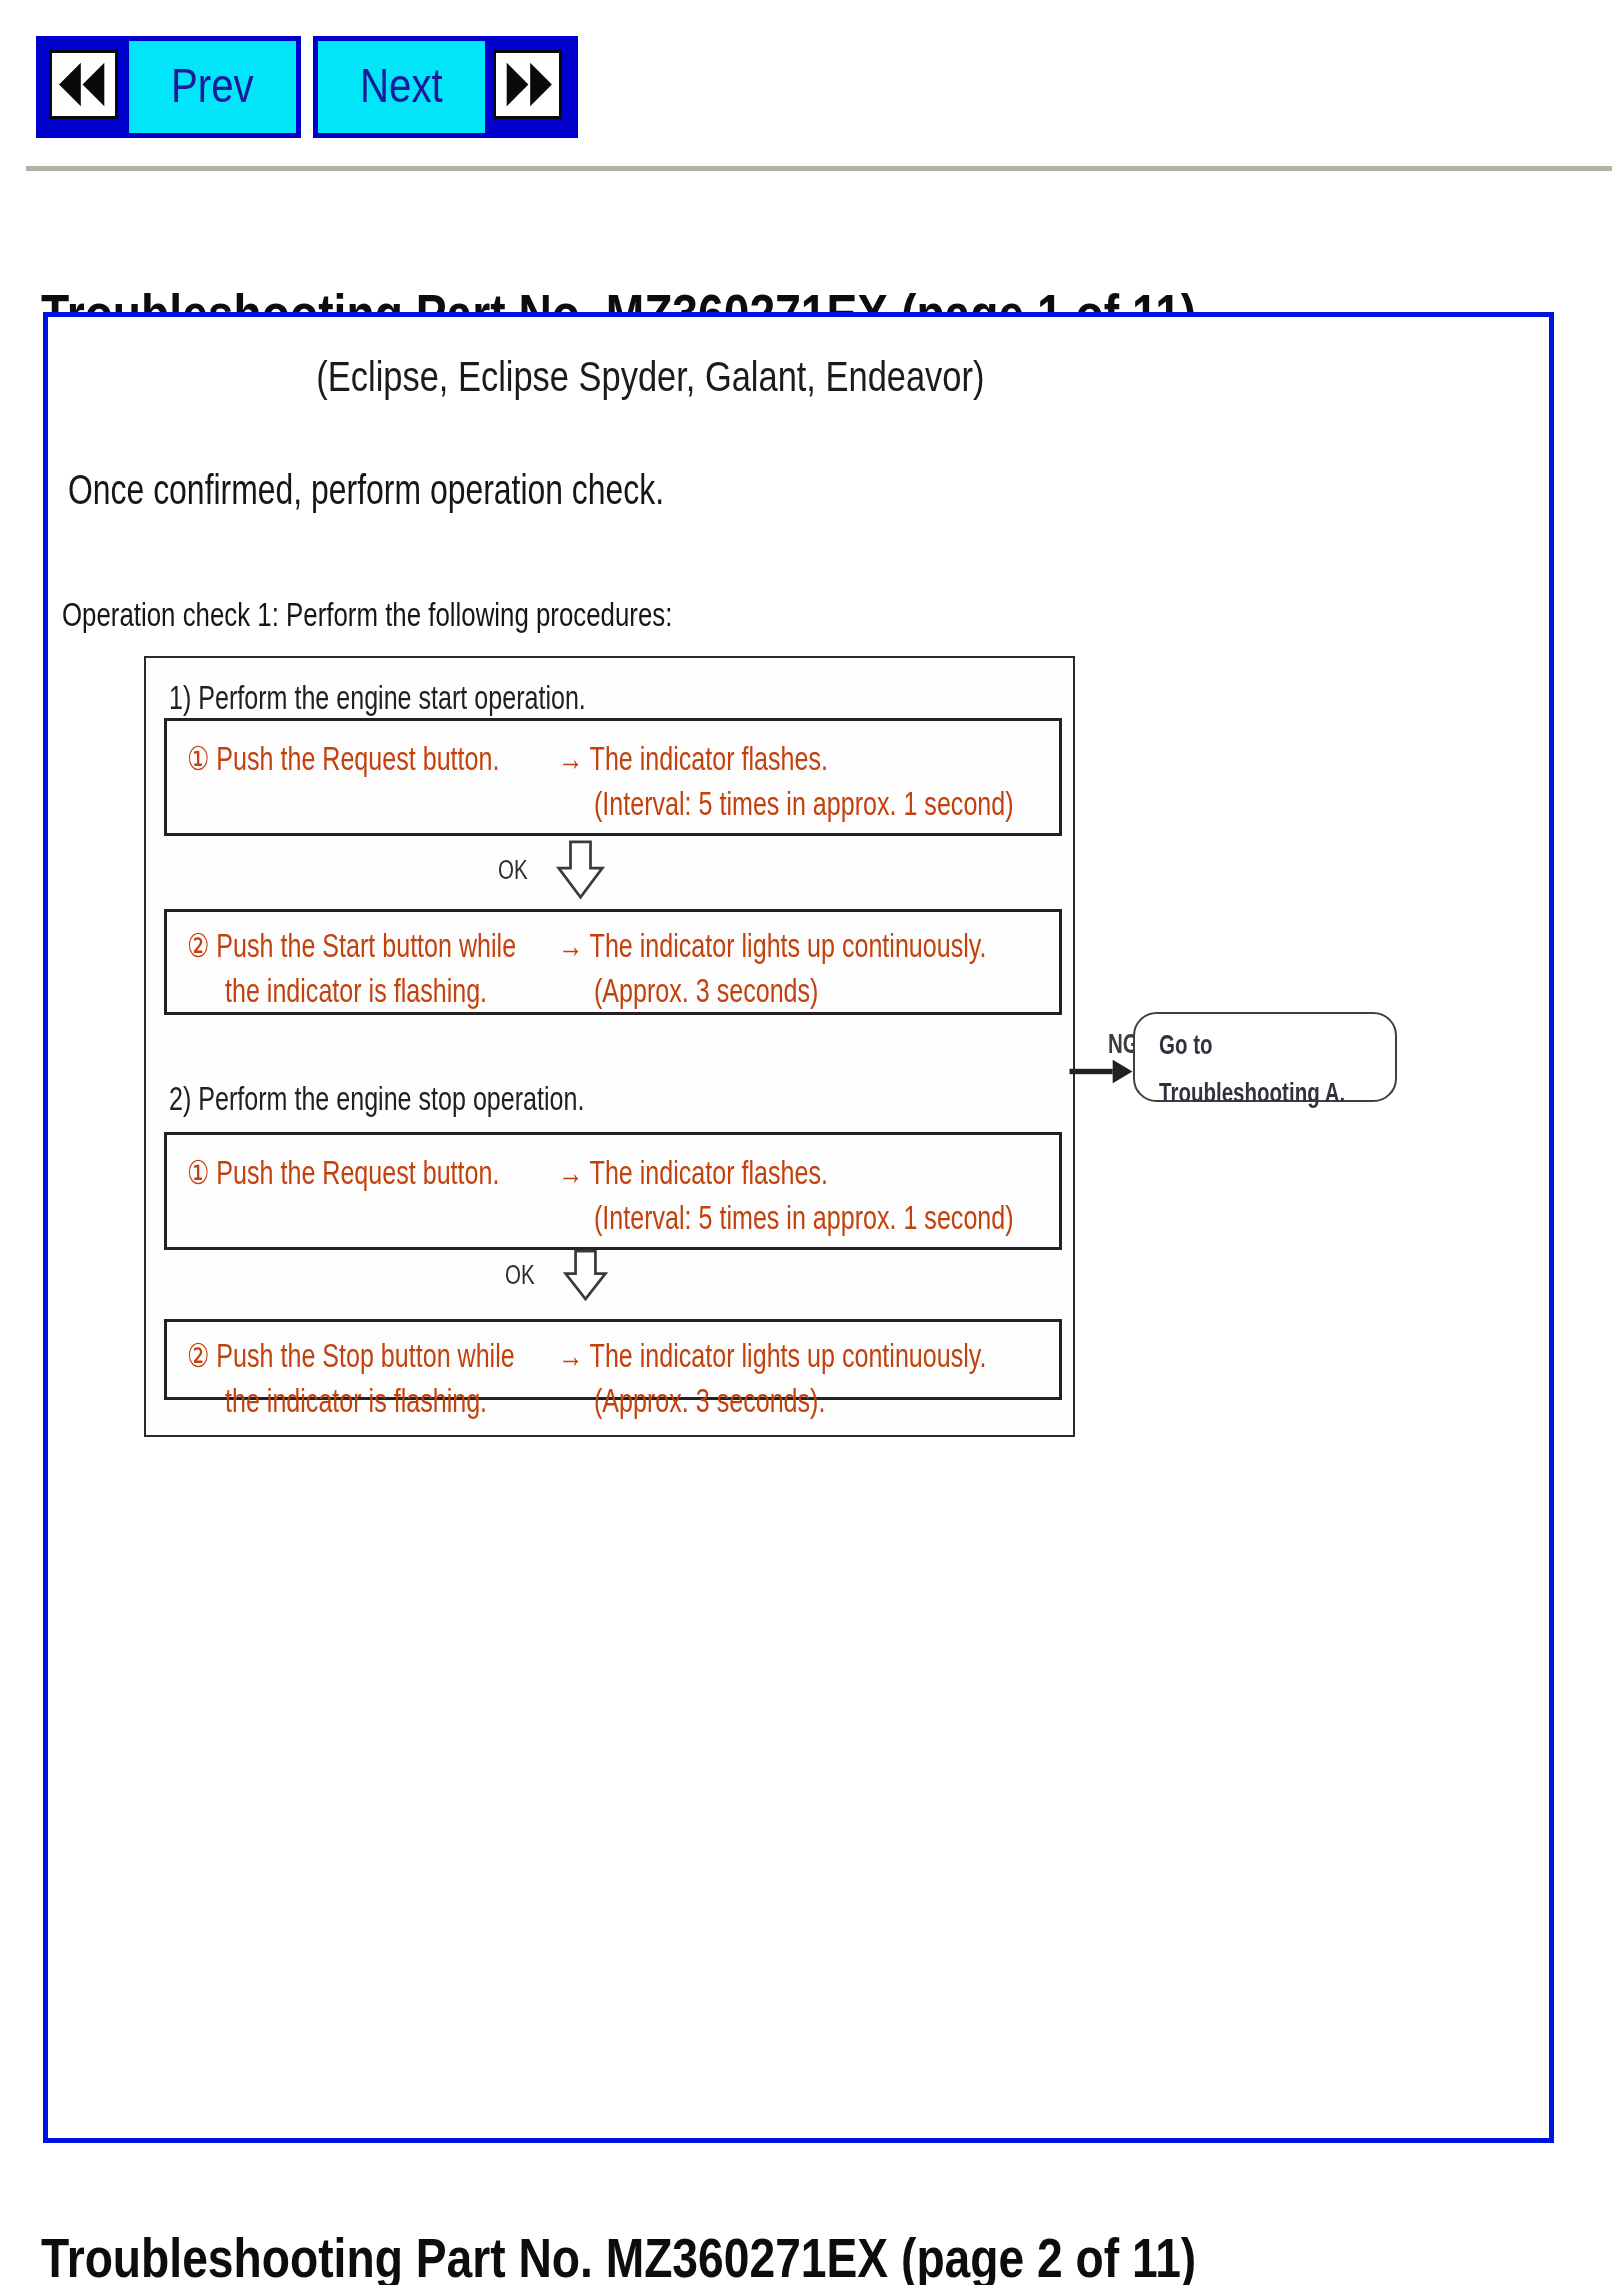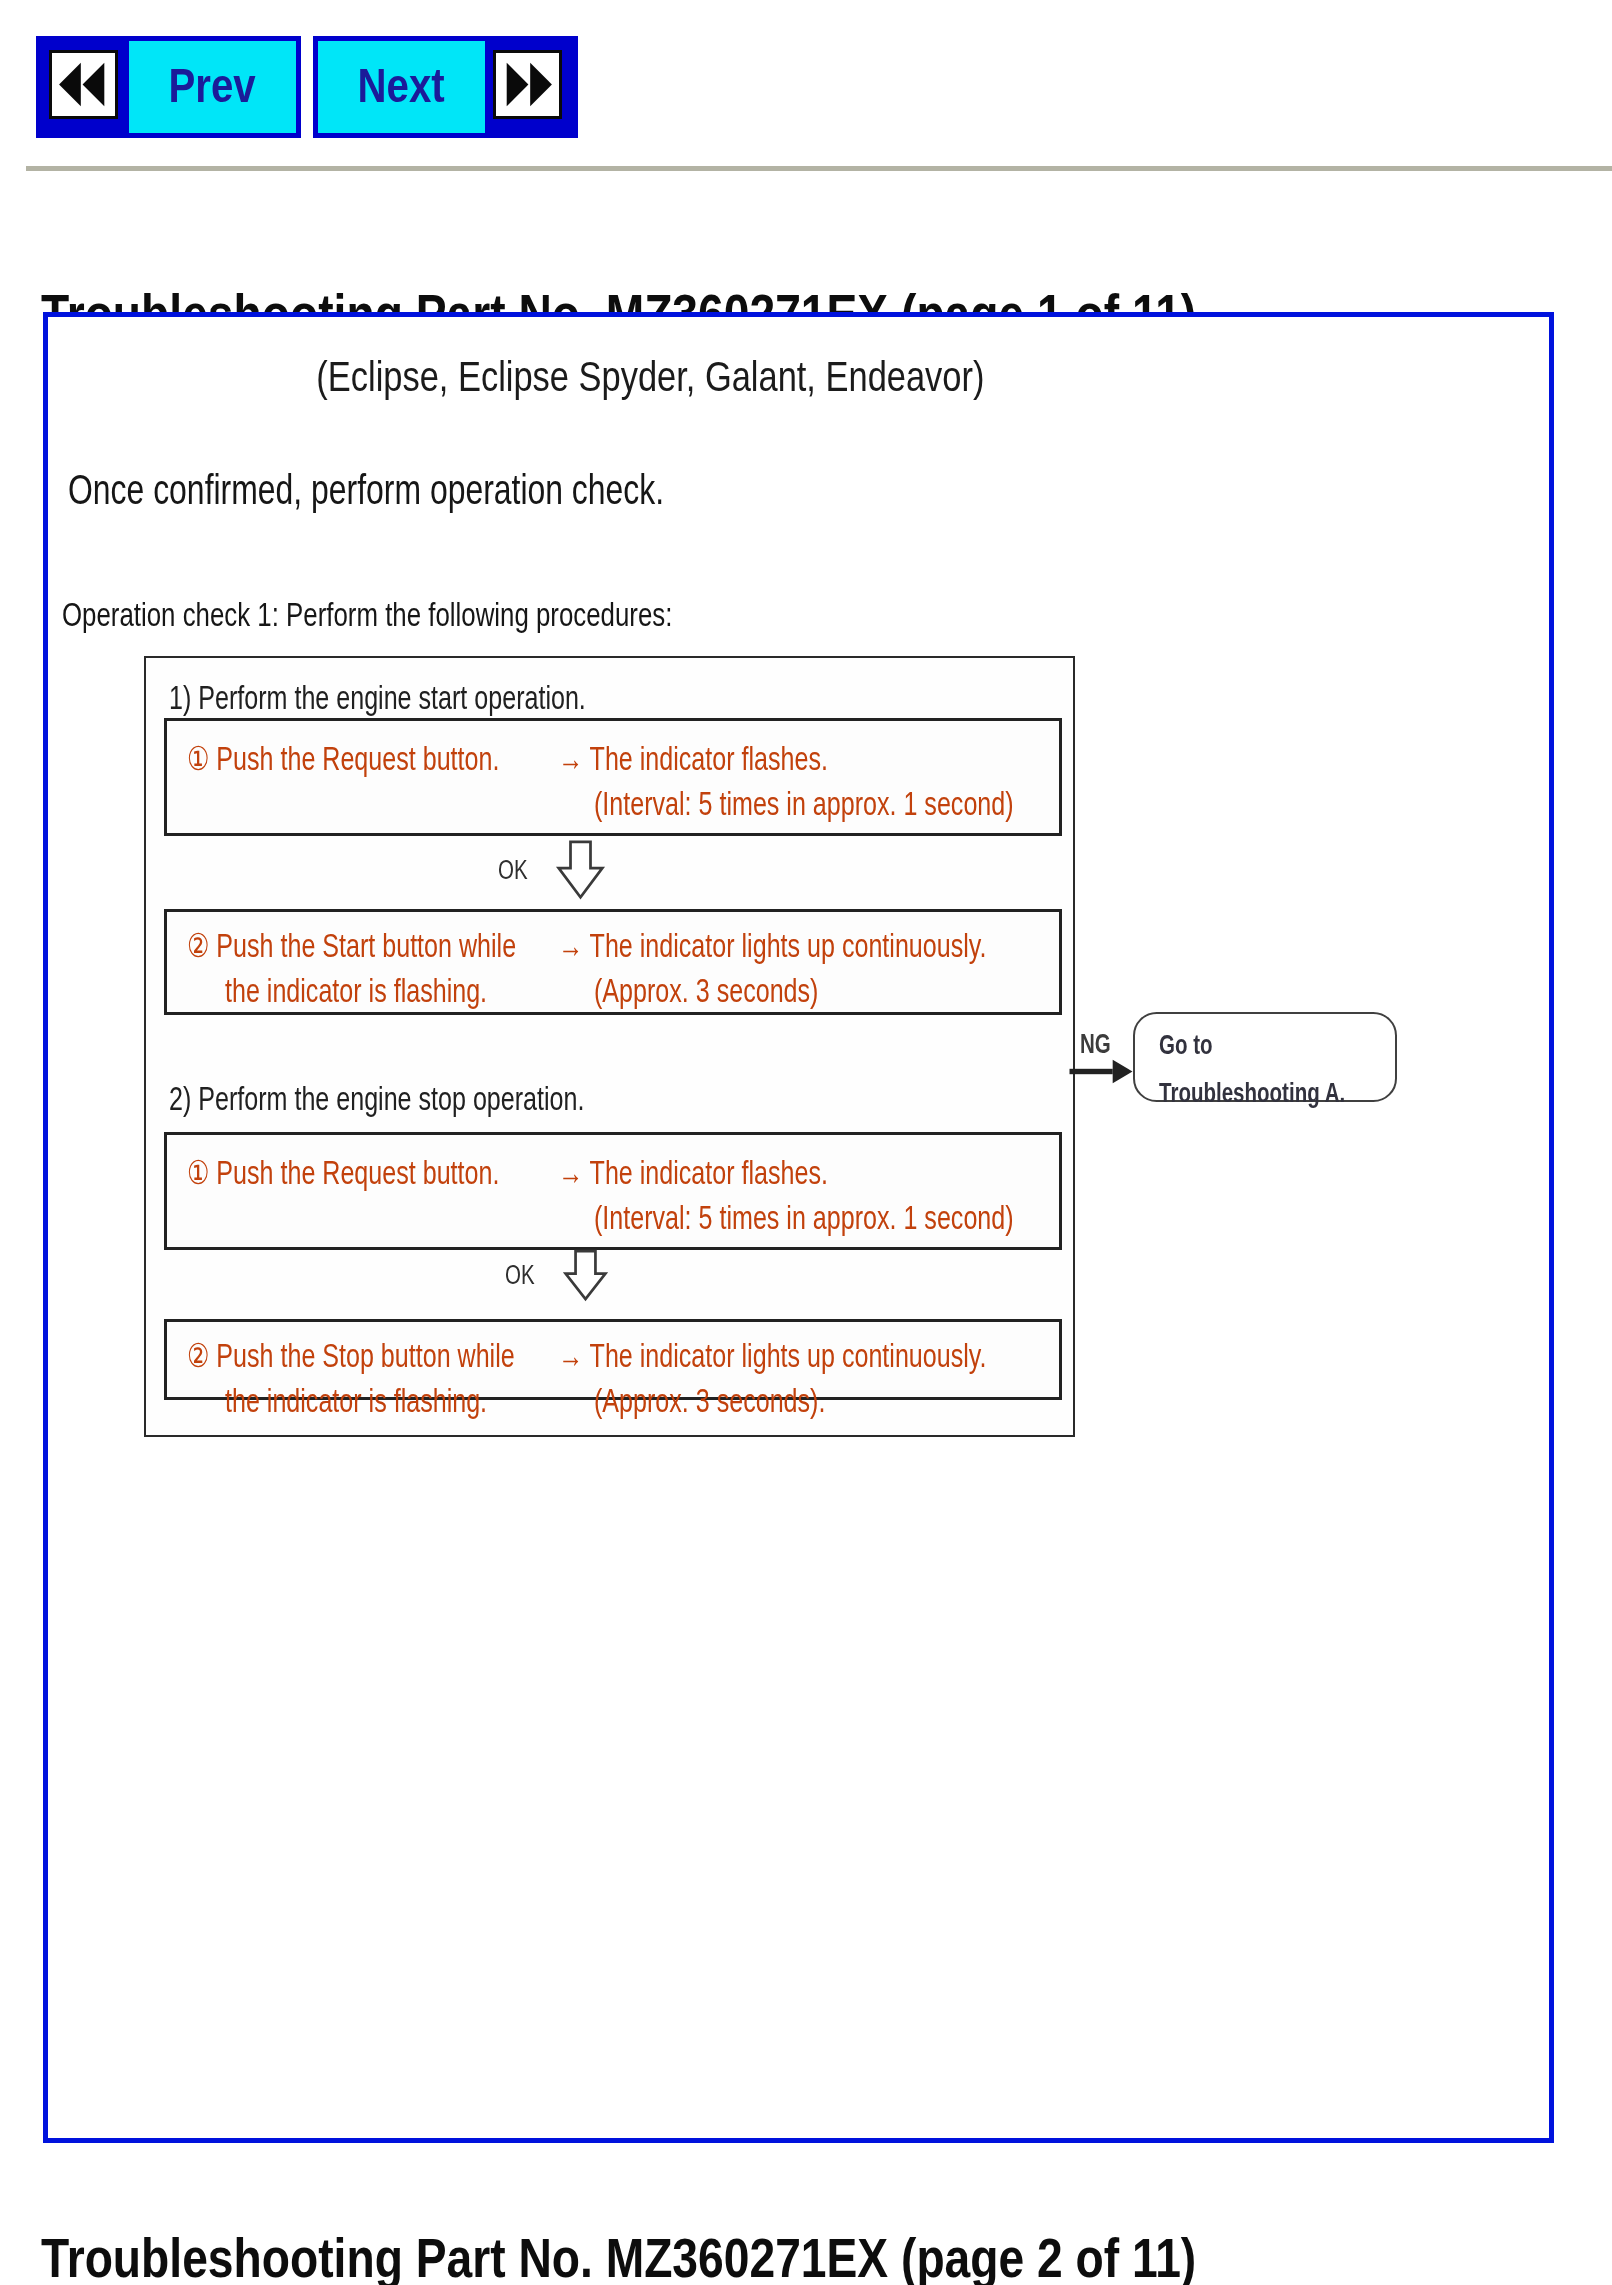--- a/index.html
+++ b/index.html
@@ -17,21 +17,21 @@
     background:#00e6f8;border:5.5px solid #0000cc;box-sizing:border-box;
     display:flex;align-items:center;cursor:pointer;
   }
   .nav-btn.next{flex-direction:row-reverse;justify-content:center;}
   .icon-pad{width:88px;height:100%;background:#0000cc;position:relative;flex:none;}
   .icon-box{
     position:absolute;left:8.2px;top:9px;width:63px;height:63px;background:#ffffff;
     border:3.6px solid #0a0a0a;display:flex;align-items:center;justify-content:center;
   }
   .nav-label{
-    flex:1;text-align:center;color:#1b1b99;font-weight:bold;font-size:49px;
+    flex:1;text-align:center;color:#1b1b99;font-weight:normal;font-size:49px;
     padding-bottom:3.6px;letter-spacing:0;
   }
 
   .divider{position:absolute;left:25.5px;top:166px;width:1587px;height:4.5px;background:#b3b3a4;}
 
   
   .doc-heading{
     position:absolute;left:41px;font-size:55px;font-weight:bold;color:#0d0d0d;
     white-space:nowrap;line-height:1.1;
   }
@@ -57,21 +57,21 @@
   .step-box{
     position:absolute;left:164px;width:898px;border:3.6px solid #222222;
     box-sizing:border-box;background:#fdfdfd;font-size:33px;color:#c2410c;
   }
   .step-box .cell{position:absolute;line-height:45px;}
   .cnum{margin-right:9px;}
   .note-indent{display:block;margin-left:36px;}
 
   .ok-wrap{position:absolute;}
   .ok-label{position:absolute;font-size:27px;color:#2e2e2e;}
-  .ng-label{position:absolute;font-size:27px;font-weight:bold;color:#3c3c3c;}
+  .ng-label{position:absolute;font-size:27px;font-weight:bold;color:#3c3c3c;margin-left:28px;}
 
   .goto-box{
     position:absolute;left:1133px;top:1012px;width:264px;height:90px;
     border:2.7px solid #404040;border-radius:23.6px;box-sizing:border-box;background:#ffffff;
   }
   .goto-line{position:absolute;left:23.6px;font-size:27px;font-weight:bold;color:#32323e;}
 </style>
 </head>
 <body>
 

